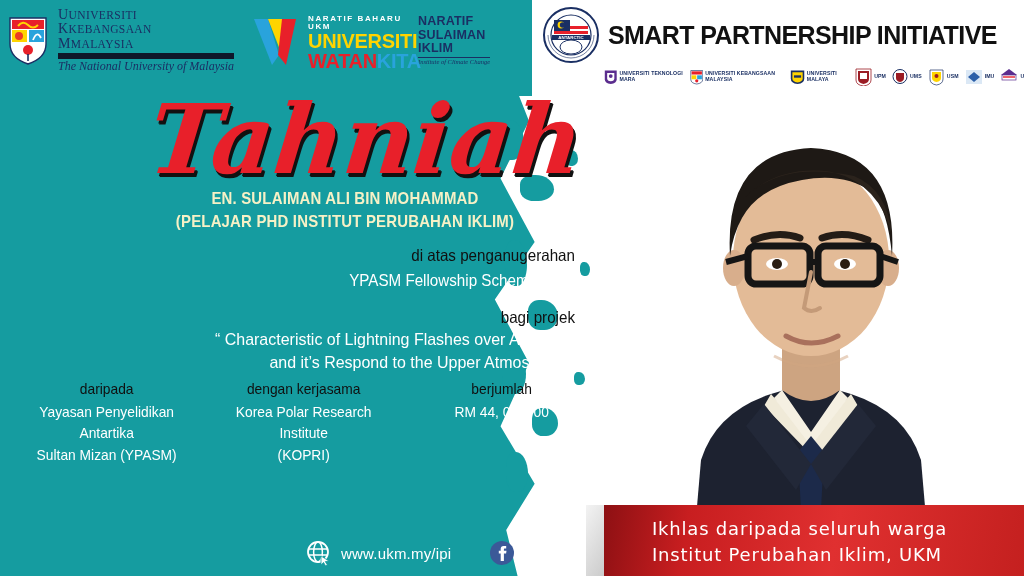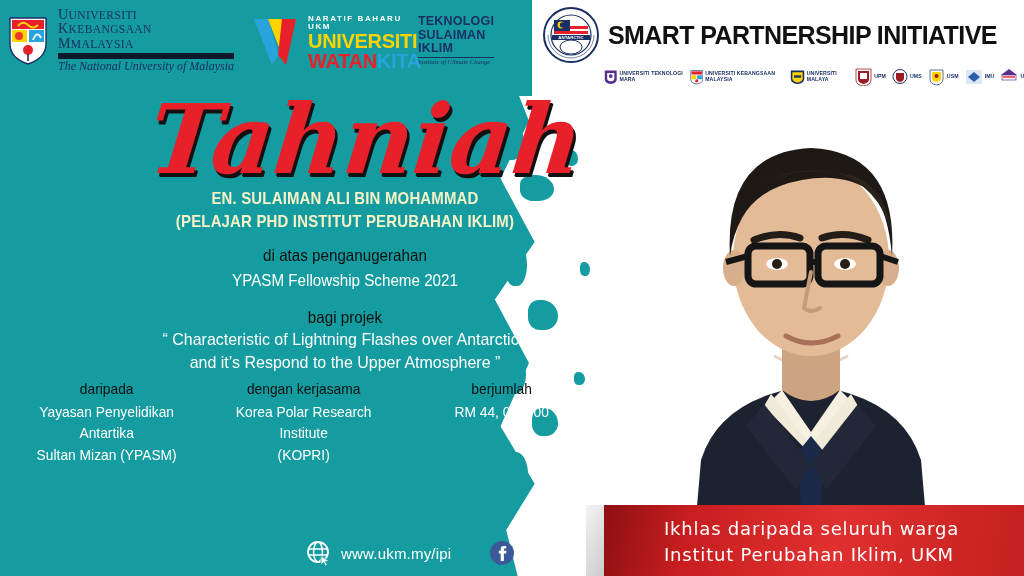--- a/index.html
+++ b/index.html
@@ -73,21 +73,21 @@
     text-shadow: 3px 4px 0 #111, 2px 3px 0 #111;
     transform: skewX(-6deg);
   }
   .awardee {
     position:absolute; left:110px; top:188px; width:470px; text-align:center;
     color:#f6f1c6; font-weight:bold; font-size:17px; line-height:1.35;
     letter-spacing:.2px; transform:scaleX(.88); transform-origin:center;
   }
 
   
-  .body-text { position:absolute; left:95px; top:243px; width:500px; text-align:center; }
+  .body-text { position:absolute; left:95px; top:243px; width:500px; text-align:right; }
   .bt-black { color:#101010; font-size:16.5px; line-height:1.5; transform:scaleX(.92); }
   .bt-white { color:#ffffff; font-size:16.5px; line-height:1.5; transform:scaleX(.92); }
   .bt-gap { height:12px; }
   .proj { color:#ffffff; font-size:17px; line-height:1.35; transform:scaleX(.94); }
 
   
   .cols { position:absolute; left:8px; top:378px; width:592px; display:flex; }
   .col { flex:1; text-align:center; }
   .col .hd { color:#101010; font-size:15px; line-height:1.5; transform:scaleX(.92); }
   .col .bd { color:#ffffff; font-size:15px; line-height:1.45; transform:scaleX(.92); }
@@ -98,21 +98,21 @@
   .penyelia .bd { color:#ffffff; font-size:15.5px; line-height:1.45; transform:scaleX(.93); transform-origin:left; }
 
   
   .social { position:absolute; left:306px; top:540px; display:flex; align-items:center; gap:9px; }
   .social .lbl { color:#ffffff; font-size:15px; letter-spacing:.2px; }
   .social .gap { width:20px; }
 
   
   .ribbon { position:absolute; left:604px; top:505px; width:420px; height:71px;
             background:linear-gradient(100deg,#8d1013 0%, #c81e20 20%, #e03030 55%, #c4201f 100%); }
-  .ribbon-txt { position:absolute; left:60px; top:11px; color:#fff; font-size:18px; line-height:1.45;
+  .ribbon-txt { position:absolute; left:48px; top:11px; color:#fff; font-size:18px; line-height:1.45;
                 letter-spacing:.8px; font-family:"DejaVu Sans", sans-serif; }
   .ribbon-fold { position:absolute; left:586px; top:505px; width:22px; height:71px;
                  background:linear-gradient(120deg,#f3f3f3,#c9c9c9); }
 </style>
 </head>
 <body>
 
 <div class="poster">
 
   <div class="white-panel"></div>
@@ -210,21 +210,21 @@
       <div class="watan-txt">
         <span class="naratif">NARATIF BAHARU UKM</span>
         <span class="universiti-y">UNIVERSITI</span>
         <span class="watankita">
           <span class="a">WATAN</span><span class="b">KITA</span>
         </span>
       </div>
     </div>
 
     <div class="ipi-text">
-      <span class="l">TEKNOLOGI</span>
+      <span class="l">NARATIF</span>
       <span class="l">SULAIMAN</span>
       <span class="l">IKLIM</span>
       <span class="sub">Institute of Climate Change</span>
     </div>
   </div>
 
   <div class="spi">
     <div class="spi-top">
       <svg width="58" height="58" viewBox="0 0 58 58">
         <circle cx="29" cy="29" r="27" fill="#ffffff" stroke="#1a2f63" stroke-width="2"></circle>

